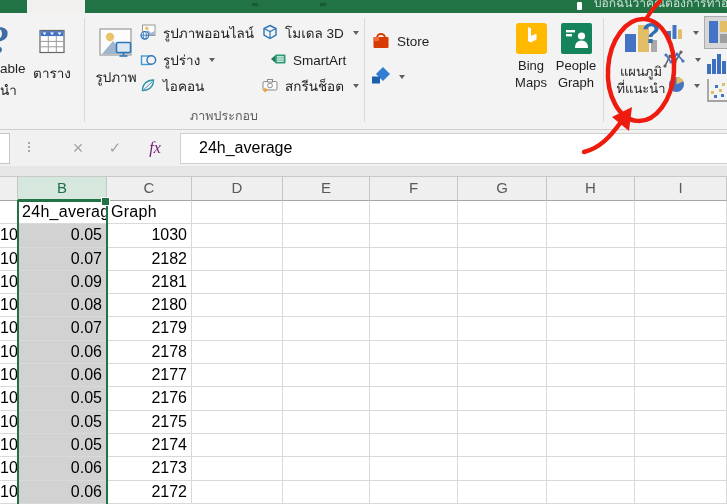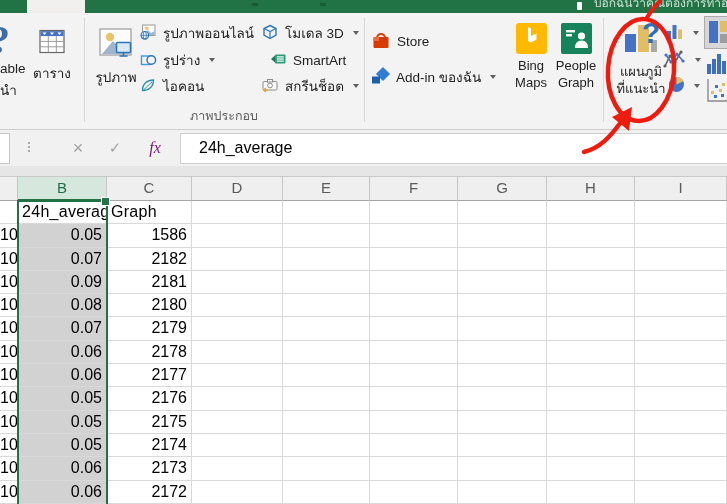--- a/index.html
+++ b/index.html
@@ -179,21 +179,20 @@
         <rect x="3.5" y="8" width="5.5" height="4" fill="#ED6A45"></rect>
       </svg></span>
     <span>Store</span>
   </div>
   <div class="abs btn-sm" style="left:369px;top:53px;">
     <span>
       <svg width="21" height="21">
         <rect x="9" y="4" width="10" height="10" fill="#2F7ED4" transform="rotate(45 14 9)"></rect>
         <rect x="3" y="11.5" width="8" height="7" fill="#1C5FAD"></rect>
       </svg></span>
-    <span>Add-in ของฉัน</span>
     <span class="dd"></span>
   </div>
   <div class="abs btn-col" style="left:509px;top:10px;width:44px;">
     <span class="bing-box">
       <svg width="31" height="31">
           <polygon points="12,4 15,5.2 15,13 20.5,10.6 20.5,16.4 15,19.5 12,18" fill="#fff"></polygon>
         </svg></span>
     <span class="two-line"><span>Bing</span><br><span>Maps</span></span>
   </div>
   <div class="abs btn-col" style="left:553px;top:10px;width:46px;">
@@ -316,21 +315,21 @@
     <div class="gc txt">24h_average</div>
     <div class="gc txt">Graph</div>
     <div class="gc"></div>
     <div class="gc"></div>
     <div class="gc"></div>
     <div class="gc"></div>
     <div class="gc"></div>
     <div class="gc"></div>
   <div class="gc an">10</div>
     <div class="gc num sel">0.05</div>
-    <div class="gc num">1586</div>
+    <div class="gc num">1030</div>
     <div class="gc"></div>
     <div class="gc"></div>
     <div class="gc"></div>
     <div class="gc"></div>
     <div class="gc"></div>
     <div class="gc"></div>
   <div class="gc an">10</div>
     <div class="gc num sel">0.07</div>
     <div class="gc num">2182</div>
     <div class="gc"></div>

